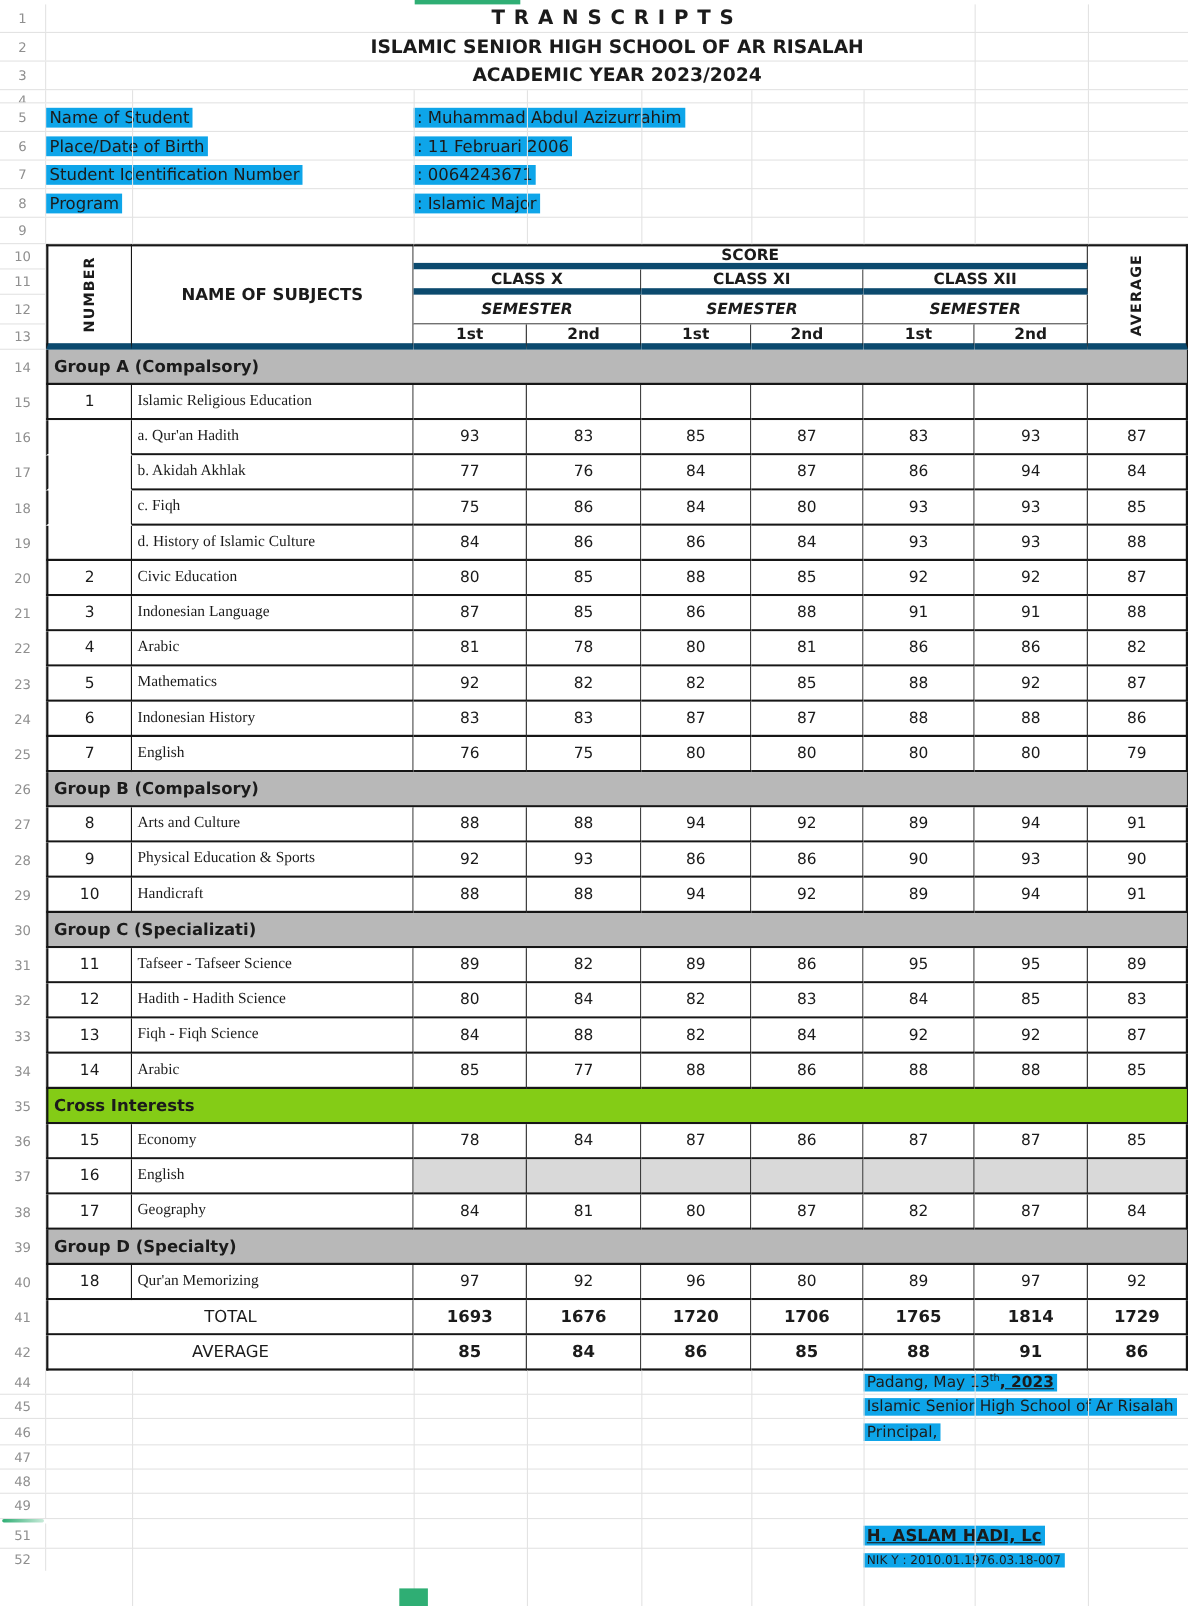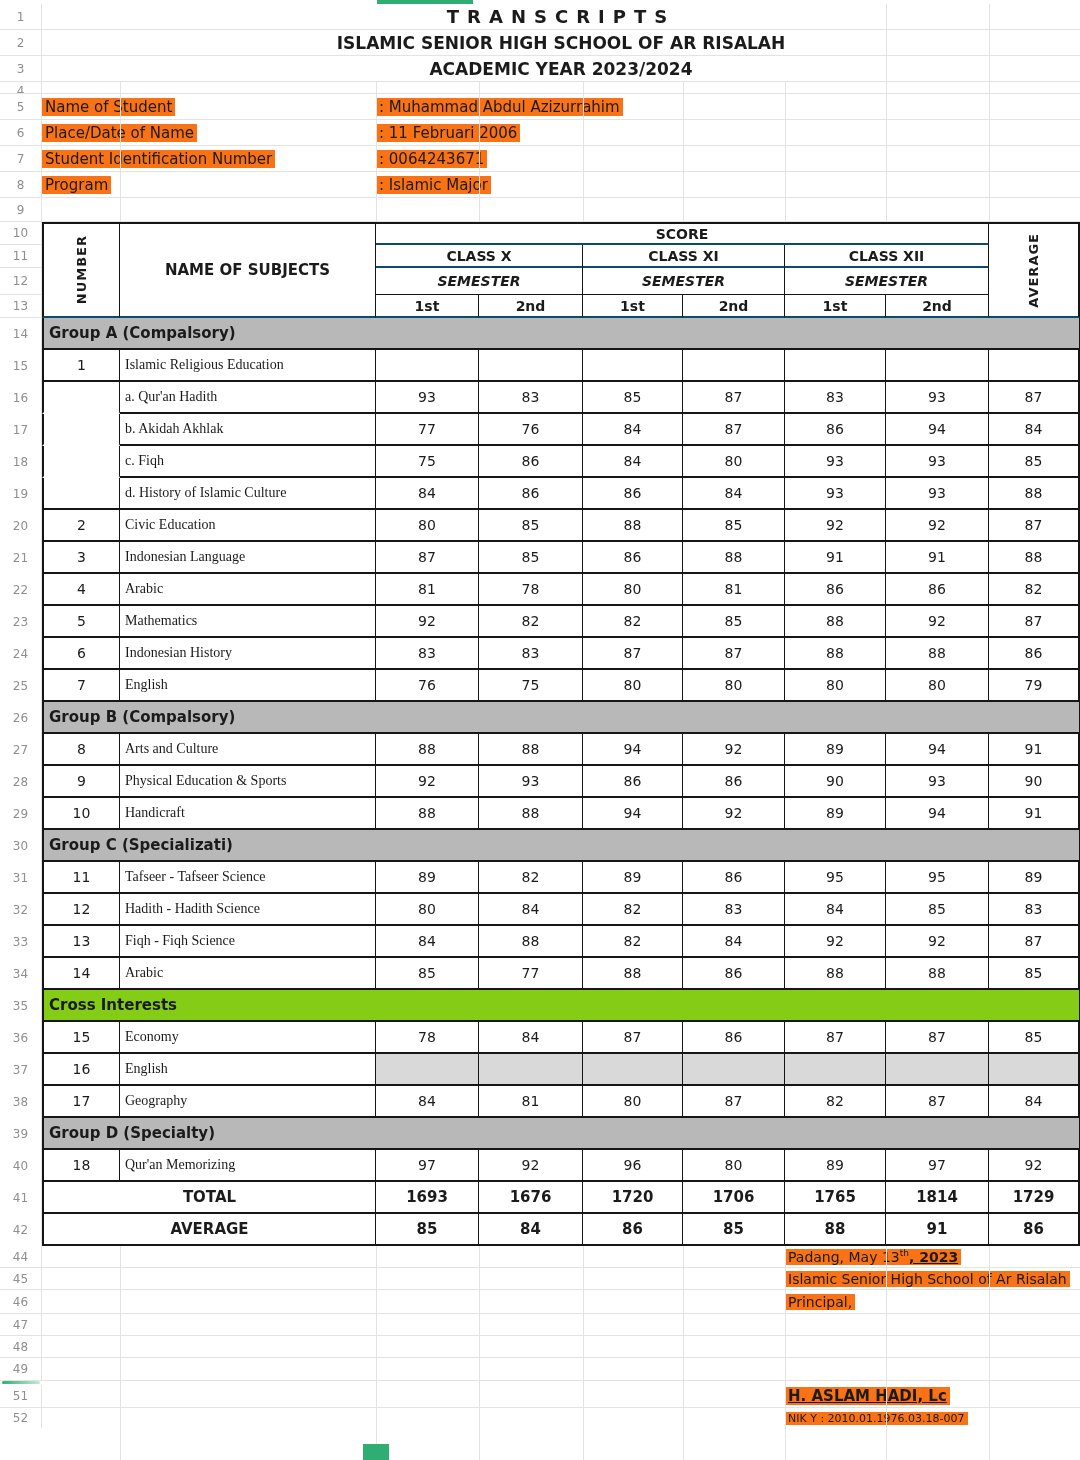--- a/index.html
+++ b/index.html
@@ -11,49 +11,49 @@
 
   
   .lrow { border-bottom:1px solid #e3e3e3; }
   .rn { display:flex; align-items:center; justify-content:center; font-size:12px; color:#8f8f8f;
         border-right:1px solid #e3e3e3; overflow:hidden; }
   .span-all { grid-column:2/11; }
   .title-cell { display:flex; align-items:center; justify-content:center; font-weight:700; font-size:17px; }
   .t1 { font-size:18px; letter-spacing:8px; }
   .info-label { grid-column:2/4; display:flex; align-items:center; font-size:15px; }
   .info-value { grid-column:4/11; display:flex; align-items:center; font-size:15px; }
-  .mask { background:#f97316; padding:0 3px; white-space:nowrap; }
+  .mask { background:#0ea5e9; padding:0 3px; white-space:nowrap; }
 
   
   .vstrip { position:absolute; left:0; width:1080px; }
   .vl { position:absolute; top:0; bottom:0; width:1px; background:#e3e3e3; }
 
   
   .hgrid { grid-template-rows:23px 23px 27px 23px; }
   .hcell { display:flex; align-items:center; justify-content:center; font-weight:700; font-size:14px; background:#fff;
            border-right:1px solid #161616; }
   .bt  { border-top:2px solid #161616; }
-  .bb2 { border-bottom:2px solid #0c4a6e; }
+  .bb2 { border-bottom:6px solid #0c4a6e; }
   .bb1 { border-bottom:1px solid #161616;font-style:italic; }
   .bl2 { border-left:2px solid #161616; }
   .br2 { border-right:2px solid #161616 !important; }
   .lb  { border-bottom:1px solid #e3e3e3; }
   .vtext { writing-mode:vertical-rl; transform:rotate(180deg); letter-spacing:1px; font-size:13px; }
 
   .trow { height:32px; }
   .dcell { border-right:1px solid #161616; border-bottom:2px solid #161616; background:#fff;
            display:flex; align-items:center; justify-content:center; font-size:14px; }
   .num-cell, .group-cell, .total-label { border-left:2px solid #161616; }
   .name-cell { justify-content:flex-start; padding-left:5px;font-family:Liberation Serif, serif; }
   .avg-cell { border-right:2px solid #161616; }
   .nb { border-bottom-color:#fff; }
   .shaded { background:#d9d9d9; }
   .group-cell { background:#b8b8b8; justify-content:flex-start; padding-left:5px; font-weight:700; font-size:15px; }
   .section-cell { background:#84cc16; }
-  .total-label { font-weight:700; font-size:15px; }
+  .total-label { font-weight:400; font-size:15px; }
   .bold { font-weight:700; font-size:15px; }
 
   
   .f-cell { grid-column:8/11; display:flex; align-items:center; font-size:14px; }
   .sup { font-size:9px; vertical-align:super; line-height:1; }
   .uline { text-decoration:underline; font-weight:700; }
   .signer { font-weight:700; font-size:15px; text-decoration:underline; }
   .nik { font-size:11px; }
 
   
@@ -118,21 +118,21 @@
     <div class="info-label">
         <span class="mask">Name of Student</span>
       </div>
     <div class="info-value">
         <span class="mask">: Muhammad Abdul Azizurrahim</span>
       </div>
   </div>
   <div class="grid lrow" style="height:26px">
     <div class="rn">6</div>
     <div class="info-label">
-        <span class="mask">Place/Date of Name</span>
+        <span class="mask">Place/Date of Birth</span>
       </div>
     <div class="info-value">
         <span class="mask">: 11 Februari 2006</span>
       </div>
   </div>
   <div class="grid lrow" style="height:26px">
     <div class="rn">7</div>
     <div class="info-label">
         <span class="mask">Student Identification Number</span>
       </div>

